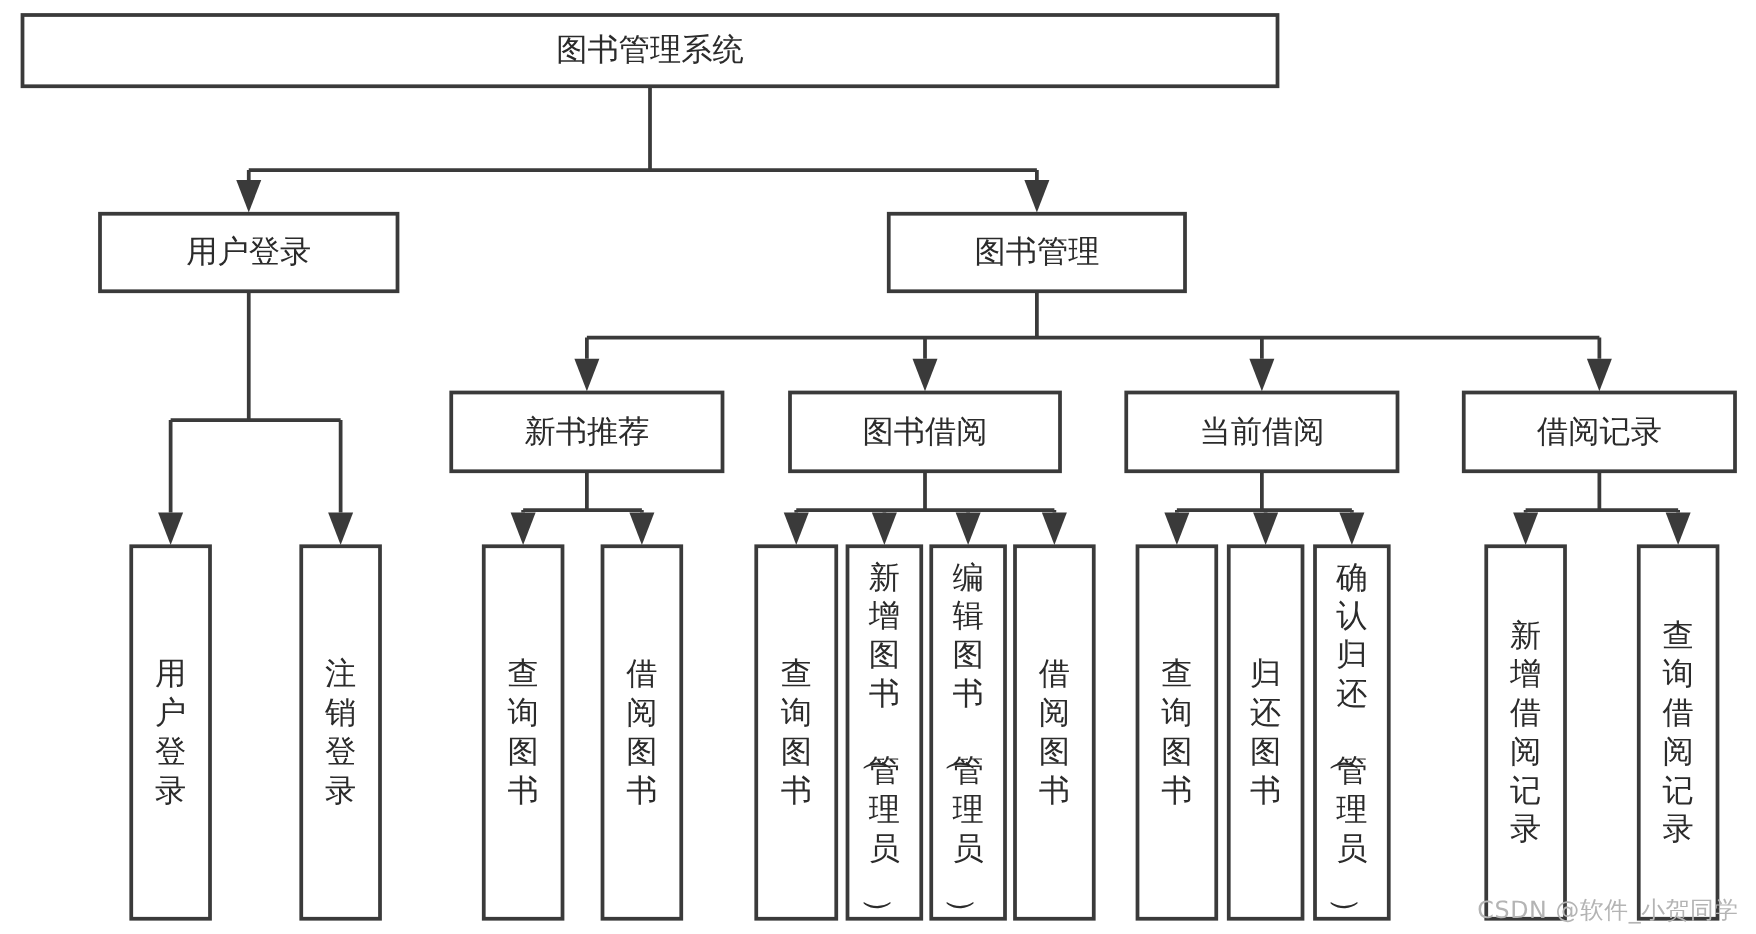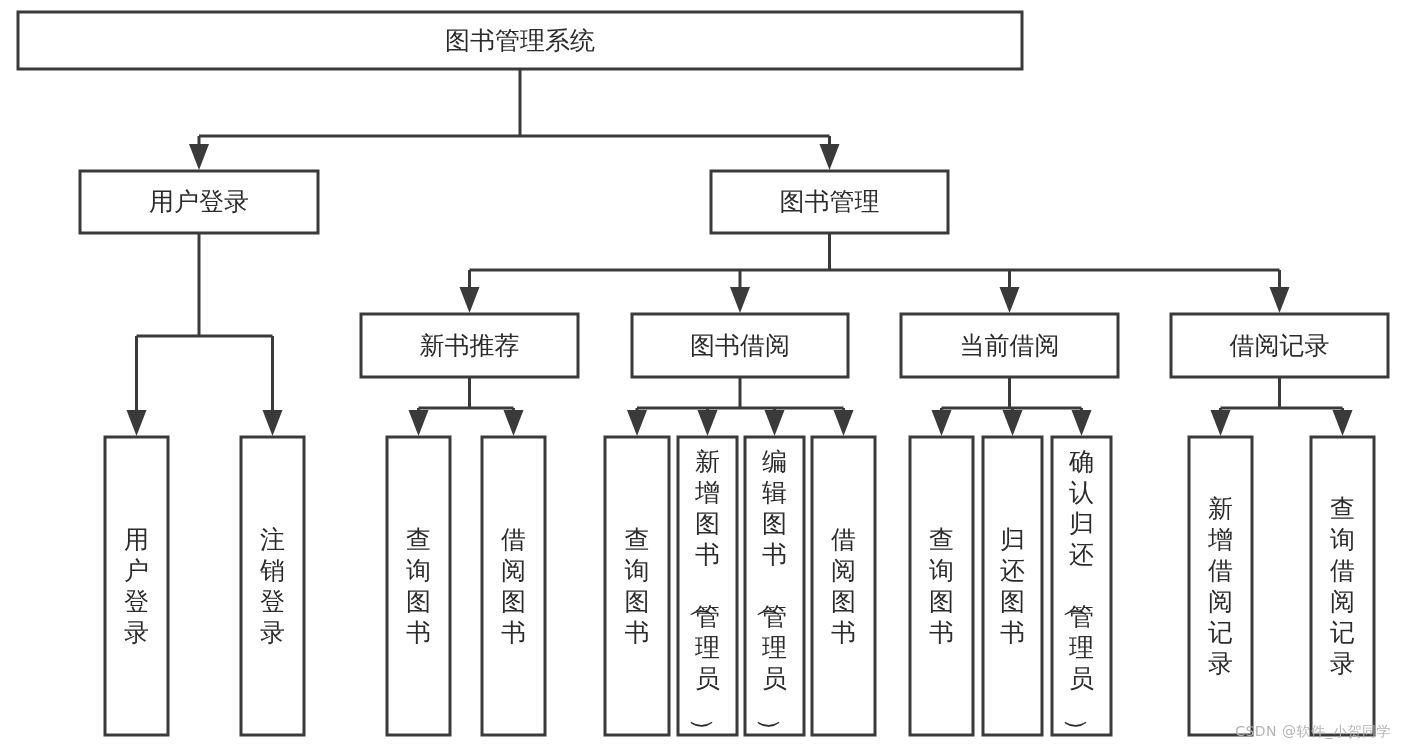--- a/index.html
+++ b/index.html
@@ -57,21 +57,21 @@
     text-anchor: middle;
   }
   .vertical-label tspan {
     text-anchor: middle;
   }
   .watermark {
     position: absolute;
     right: 14px;
     bottom: 6px;
     font-family: "DejaVu Sans", "Liberation Sans", sans-serif;
-    font-size: 14px;
+    font-size: 19px;
     color: #b4b4b4;
     letter-spacing: 0.5px;
     white-space: nowrap;
     user-select: none;
   }
 </style>
 </head>
 <body>
 
 <div id="diagram-root">

